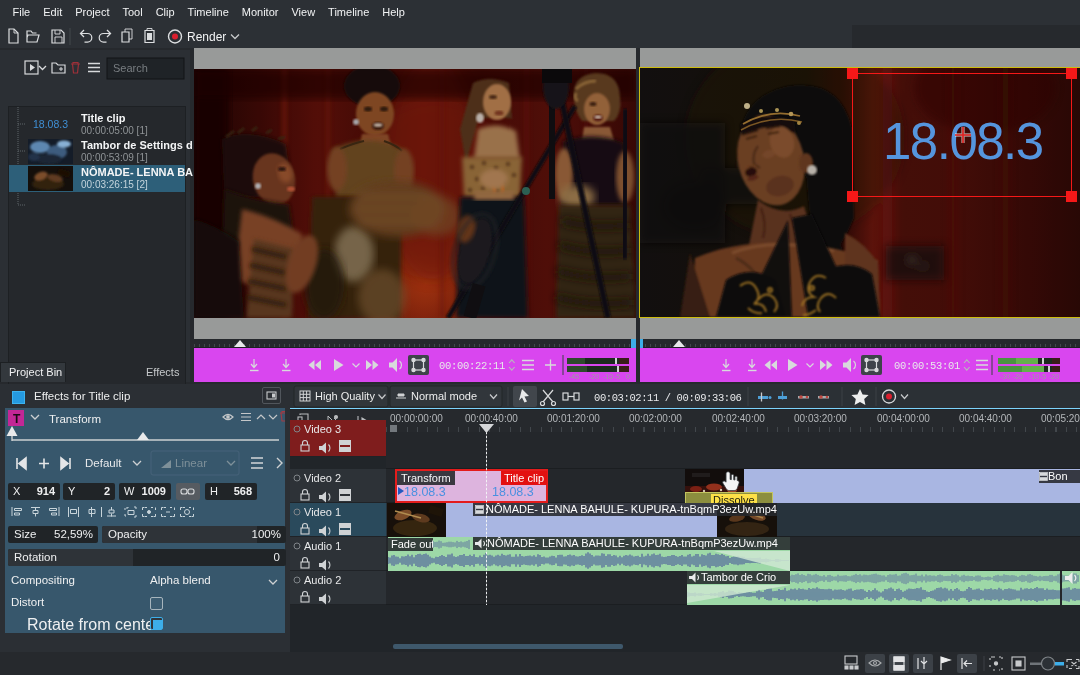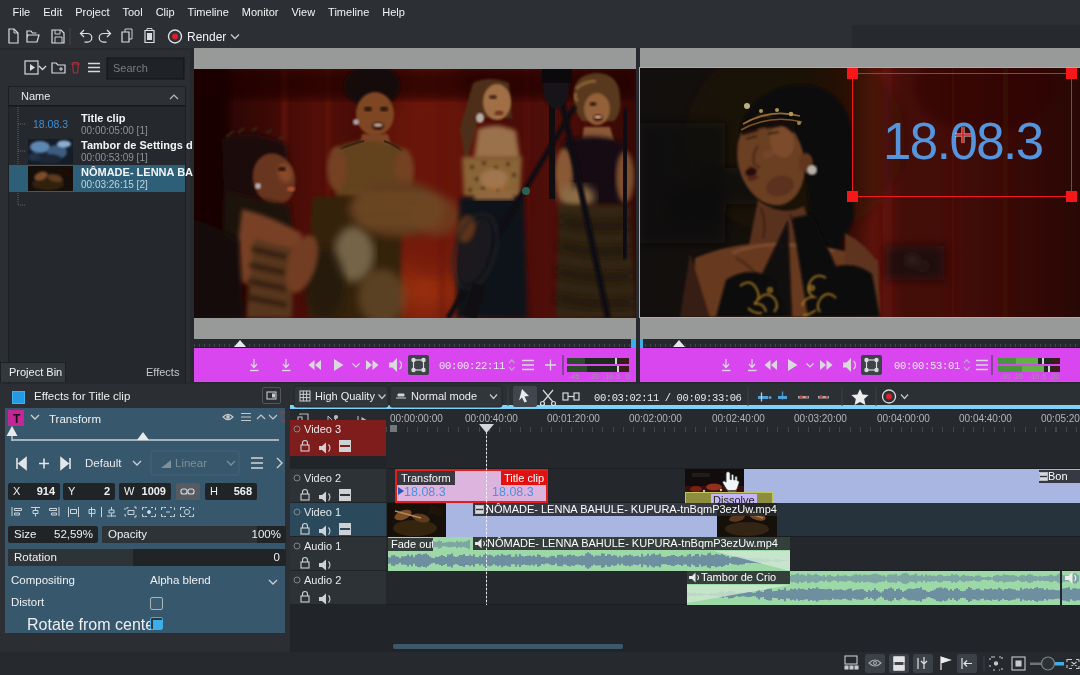--- a/index.html
+++ b/index.html
@@ -100,26 +100,20 @@
     <g stroke="#9e3039" stroke-width="1.2" fill="none">
       <path d="M71 10 h9 M73 10 v-1.5 h5 v1.5 M72.5 10 l1 9 h4 l1 -9"></path>
     </g>
     <g stroke="#d8dadc" stroke-width="1.6">
       <path d="M88 9.5 h12 M88 13.5 h12 M88 17.5 h12"></path>
     </g>
     <rect x="107" y="4" width="77" height="21" fill="#1f2327" stroke="#121517"></rect>
     <text x="113" y="17.5" font-size="11px" fill="#787d81">Search</text>
   </svg>
 
-  <div class="ab" style="left:8px;top:36px;width:178px;height:20px;background:#2d3136;border:1px solid #1d2023;border-bottom-color:#17191b">
-    <span style="position:absolute;left:12px;top:3px;font-size:11px;color:#e8e9eb">Name</span>
-    <svg class="ab" style="right:6px;top:7px" width="10" height="6">
-        <path d="M1 5 l4 -4 l4 4" stroke="#b9bcbe" fill="none" stroke-width="1.2"></path>
-      </svg>
-  </div>
 
   <div class="ab" id="binlist" style="top:56px;height:300px">
 
     <svg class="ab" style="left:0;top:0" width="20" height="110" viewBox="0 0 20 110">
       <g stroke="#5f6468" stroke-width="1" stroke-dasharray="1,1">
         <path d="M9 0 v98 M9 17 h7 M9 44 h7 M9 71 h7 M9 98 h7"></path>
       </g>
     </svg>
 
     <div class="binrow" style="top:4px">
@@ -672,21 +666,21 @@
 
     <span class="ab" style="left:22px;top:208px;font-size:16px">Rotate from center</span>
     <div class="ab" style="left:145px;top:209px;width:13px;height:13px;border:1px solid #3daee9;border-radius:2px;background:#31363b">
       <div class="ab" style="left:2px;top:2px;width:9px;height:9px;background:#3daee9"></div>
     </div>
   </div>
 </div>
 
 <div class="ab" id="timeline">
 
-  <div class="ab" style="left:0;top:0;width:790px;height:25px;background:#2b3035;border-bottom:4px solid #7dd3fc">
+  <div class="ab" style="left:0;top:0;width:790px;height:25px;background:#2b3035;border-bottom:1px solid #7dd3fc">
     <svg width="790" height="25" viewBox="0 0 790 25">
 
       <rect x="4" y="2" width="94" height="21" rx="2" fill="#31363b" stroke="#222629"></rect>
       <g stroke="#d0d2d4" stroke-width="1" fill="none">
           <rect x="10" y="7" width="10" height="10"></rect>
           <path d="M10 10.3 h10 M10 13.6 h10 M13.3 7 v10 M16.6 7 v10"></path>
         </g>
       <text x="25" y="16" font-size="11px" fill="#eceded">High Quality</text>
       <path d="M88.5 10.5 l3.5 4 l3.5 -4" stroke="#c7c9cb" fill="none" stroke-width="1.2"></path>
 
@@ -885,21 +879,21 @@
 
   <div class="ab" style="left:105px;top:85px;width:153px;height:34px;background:#ddb4de;border:2px solid #e31c1c">
     <div style="position:absolute;left:0px;top:0px;height:14px;background:rgba(42,46,50,0.92);color:#f4f5f6;font-size:11px;line-height:14px;padding:0 4px">Transform</div>
     <div style="position:absolute;right:-1px;top:0px;height:14px;background:#e31010;color:#fff;font-size:11px;line-height:14px;padding:0 3px">Title clip</div>
     <div style="position:absolute;left:7px;top:14px;color:#4a90e0;font-size:12.5px">18.08.3</div>
     <div style="position:absolute;left:95px;top:14px;color:#4a90e0;font-size:12.5px">18.08.3</div>
     <div style="position:absolute;left:1px;top:16px;width:0;height:0;border-top:4px solid transparent;border-bottom:4px solid transparent;border-left:6px solid #2259c0"></div>
   </div>
 
   <div class="ab" style="left:395px;top:108px;width:88px;height:17px;background:#8c8e3e;border:1px solid #c2c45e;color:#23250f;font-size:11px;line-height:15px;overflow:hidden">
-    <span style="background:#c4b5fd;padding:0 2px;margin-left:25px">Dissolve</span>
+    <span style="background:#fde047;padding:0 2px;margin-left:25px">Dissolve</span>
   </div>
 
   <div class="ab" style="left:97px;top:119px;width:390px;height:34px;background:#a9b6e2"></div>
   <svg class="ab" style="left:97px;top:119px" width="59" height="34" viewBox="0 0 59 34">
     <rect width="59" height="34" fill="#17100a"></rect>
     <ellipse cx="28" cy="25" rx="22" ry="8" fill="#35250f"></ellipse>
     <ellipse cx="16" cy="12" rx="9" ry="4.5" fill="#7c4c28" transform="rotate(-22 16 12)"></ellipse>
     <ellipse cx="34" cy="15" rx="9" ry="4" fill="#5e3a1e" transform="rotate(14 34 15)"></ellipse>
     <path d="M8 8 l26 7" stroke="#b08c50" stroke-width="1.6"></path>
     <rect x="42" y="4" width="14" height="8" fill="#1e1408" transform="rotate(18 49 8)"></rect>

